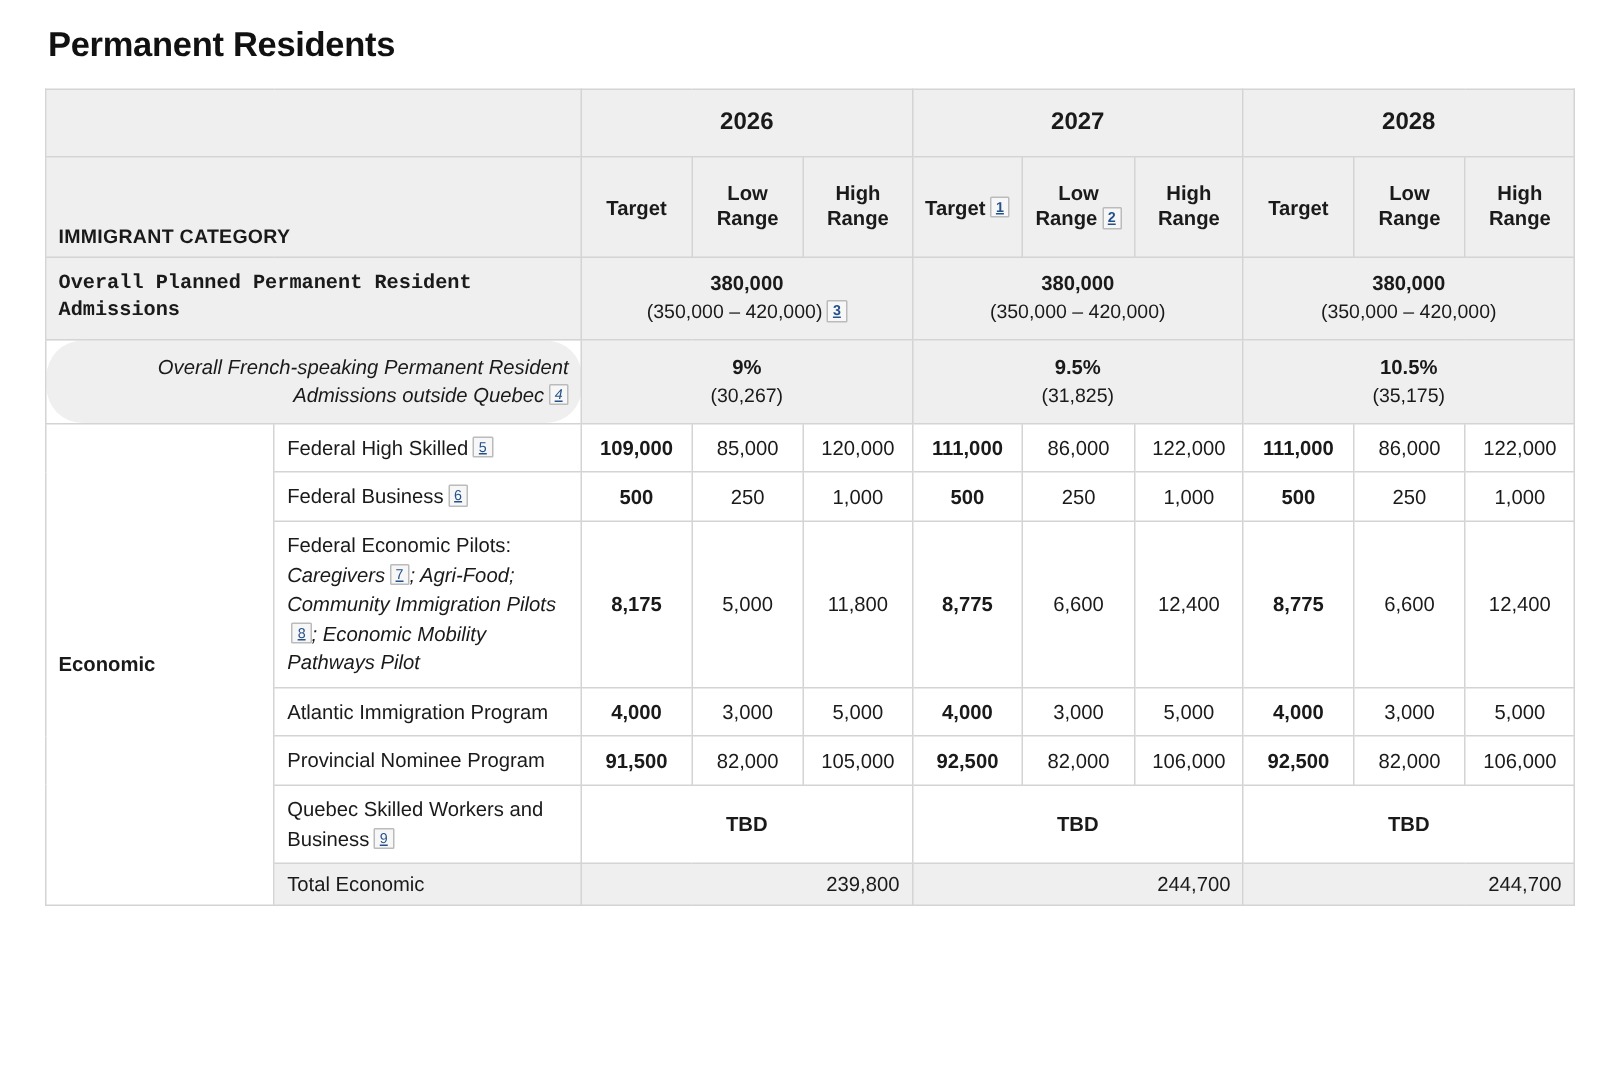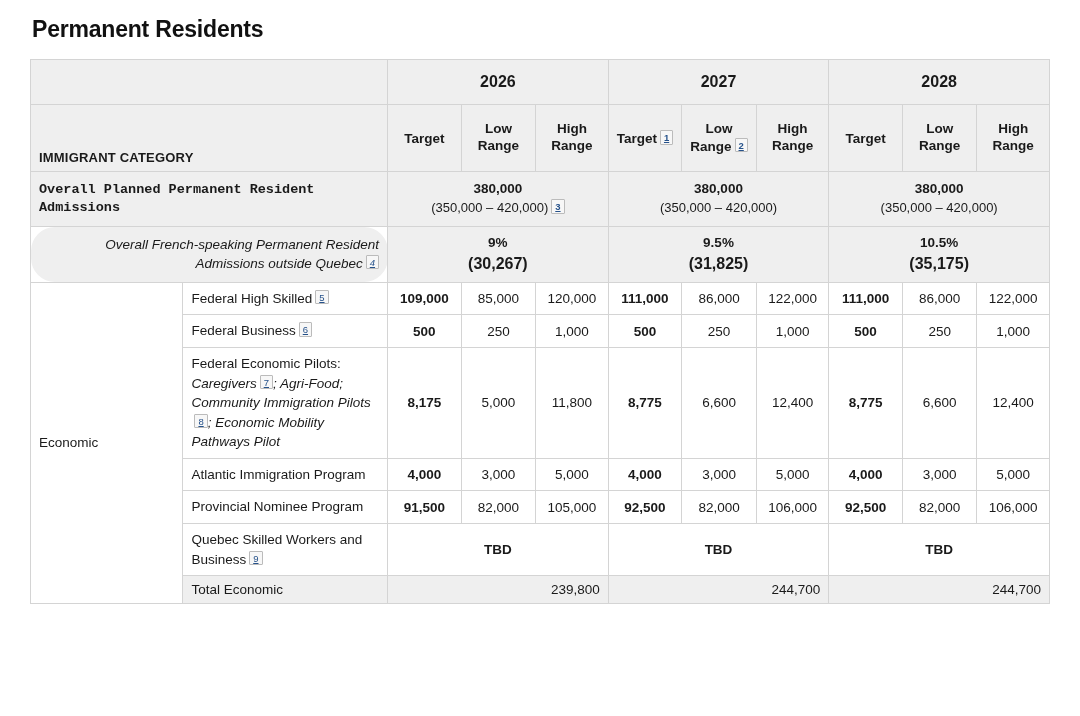--- a/index.html
+++ b/index.html
@@ -117,25 +117,25 @@
     padding: 9px 8px;
     font-size: 13.5px;
     border-radius: 24px;
   }
   .row-french .val {
     text-align: center;
     font-weight: bold;
     line-height: 1.4;
   }
   .row-french .val .sub {
-    font-weight: bold;
-    font-size: 16px;
+    font-weight: normal;
+    font-size: 13px;
   }
   .cat-cell {
-    font-weight: normal;
+    font-weight: bold;
     vertical-align: top;
     padding-top: 8px;
     font-size: 13.5px;
   }
   .item-cell {
     text-align: left;
     line-height: 1.45;
     padding: 8px 8px;
   }
   .item-cell .ital {

